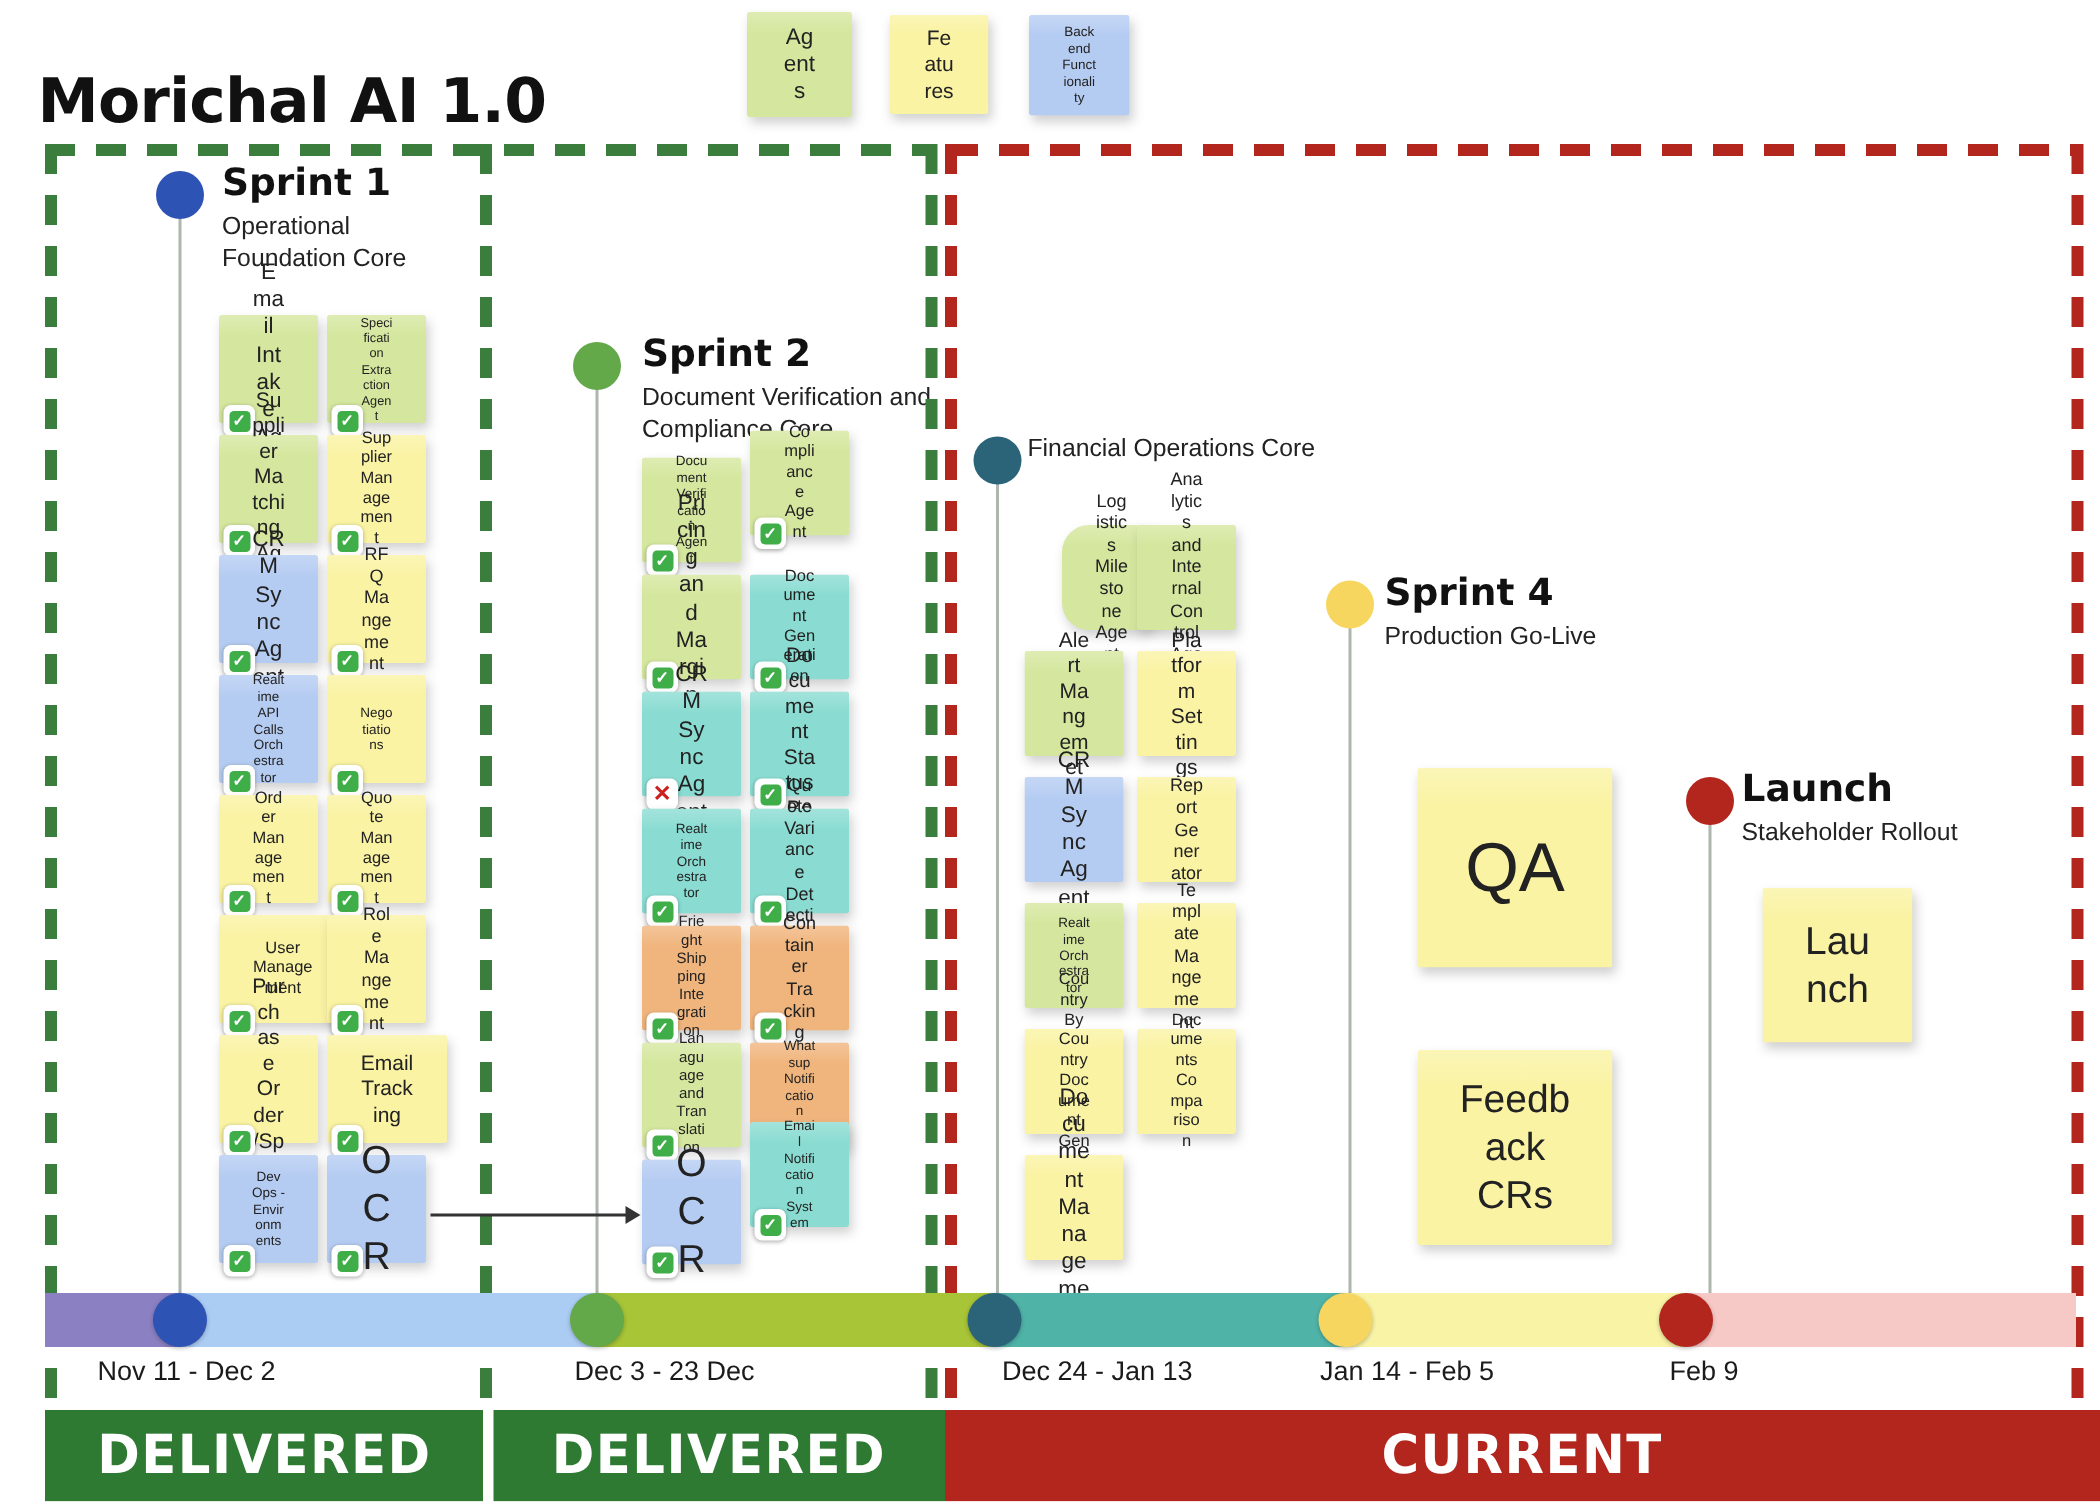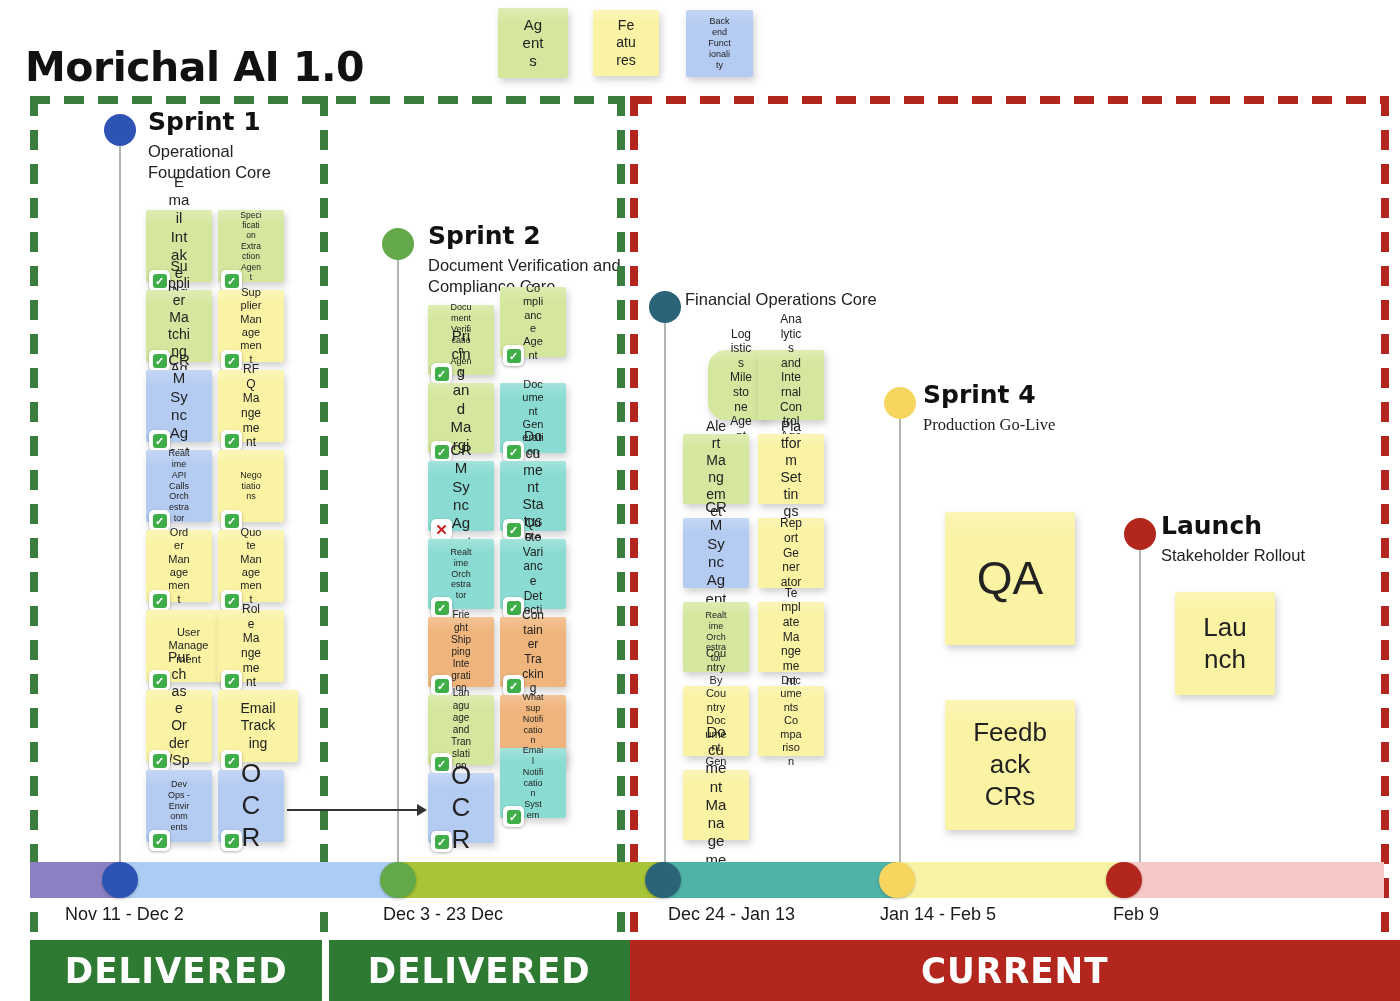--- a/index.html
+++ b/index.html
@@ -278,21 +278,21 @@
       <div class="note" style="left: 758px; top: 686px; width: 66px; height: 70px; background-color: rgb(250, 243, 163); z-index: 2;">
         <span class="note-label" style="font-size: 11px;">Documents Comparison</span>
       </div>
       <div class="note" style="left: 683px; top: 770px; width: 66px; height: 70px; background-color: rgb(250, 243, 163); z-index: 2;">
         <span class="note-label" style="font-size: 15px;">Document Management</span>
       </div>
       <div class="vline" style="left: 899.25px; top: 417px; height: 463px; z-index: 0;"></div>
       <div class="dot" style="left: 884px; top: 387px; width: 32px; height: 32px; background-color: rgb(246, 214, 94); z-index: 2;"></div>
       <div class="sprint-head" style="left: 923px; top: 381px;">
         <h2 class="sprint-name">Sprint 4</h2>
-        <p class="sprint-sub" style="width: 220px; font-family: Liberation Serif, serif;">Production Go-Live</p>
+        <p class="sprint-sub" style="width: 220px;">Production Go-Live</p>
       </div>
       <div class="note" style="left: 945px; top: 512px; width: 130px; height: 133px; background-color: rgb(250, 243, 163); z-index: 2;">
         <span class="note-label" style="font-size: 46px;">QA</span>
       </div>
       <div class="note" style="left: 945px; top: 700px; width: 130px; height: 130px; background-color: rgb(250, 243, 163); z-index: 2;">
         <span class="note-label" style="font-size: 26px;">Feedback CRs</span>
       </div>
       <div class="vline" style="left: 1139.25px; top: 548px; height: 332px; z-index: 0;"></div>
       <div class="dot" style="left: 1124px; top: 518px; width: 32px; height: 32px; background-color: rgb(179, 38, 29); z-index: 2;"></div>
       <div class="sprint-head" style="left: 1161px; top: 512px;">

